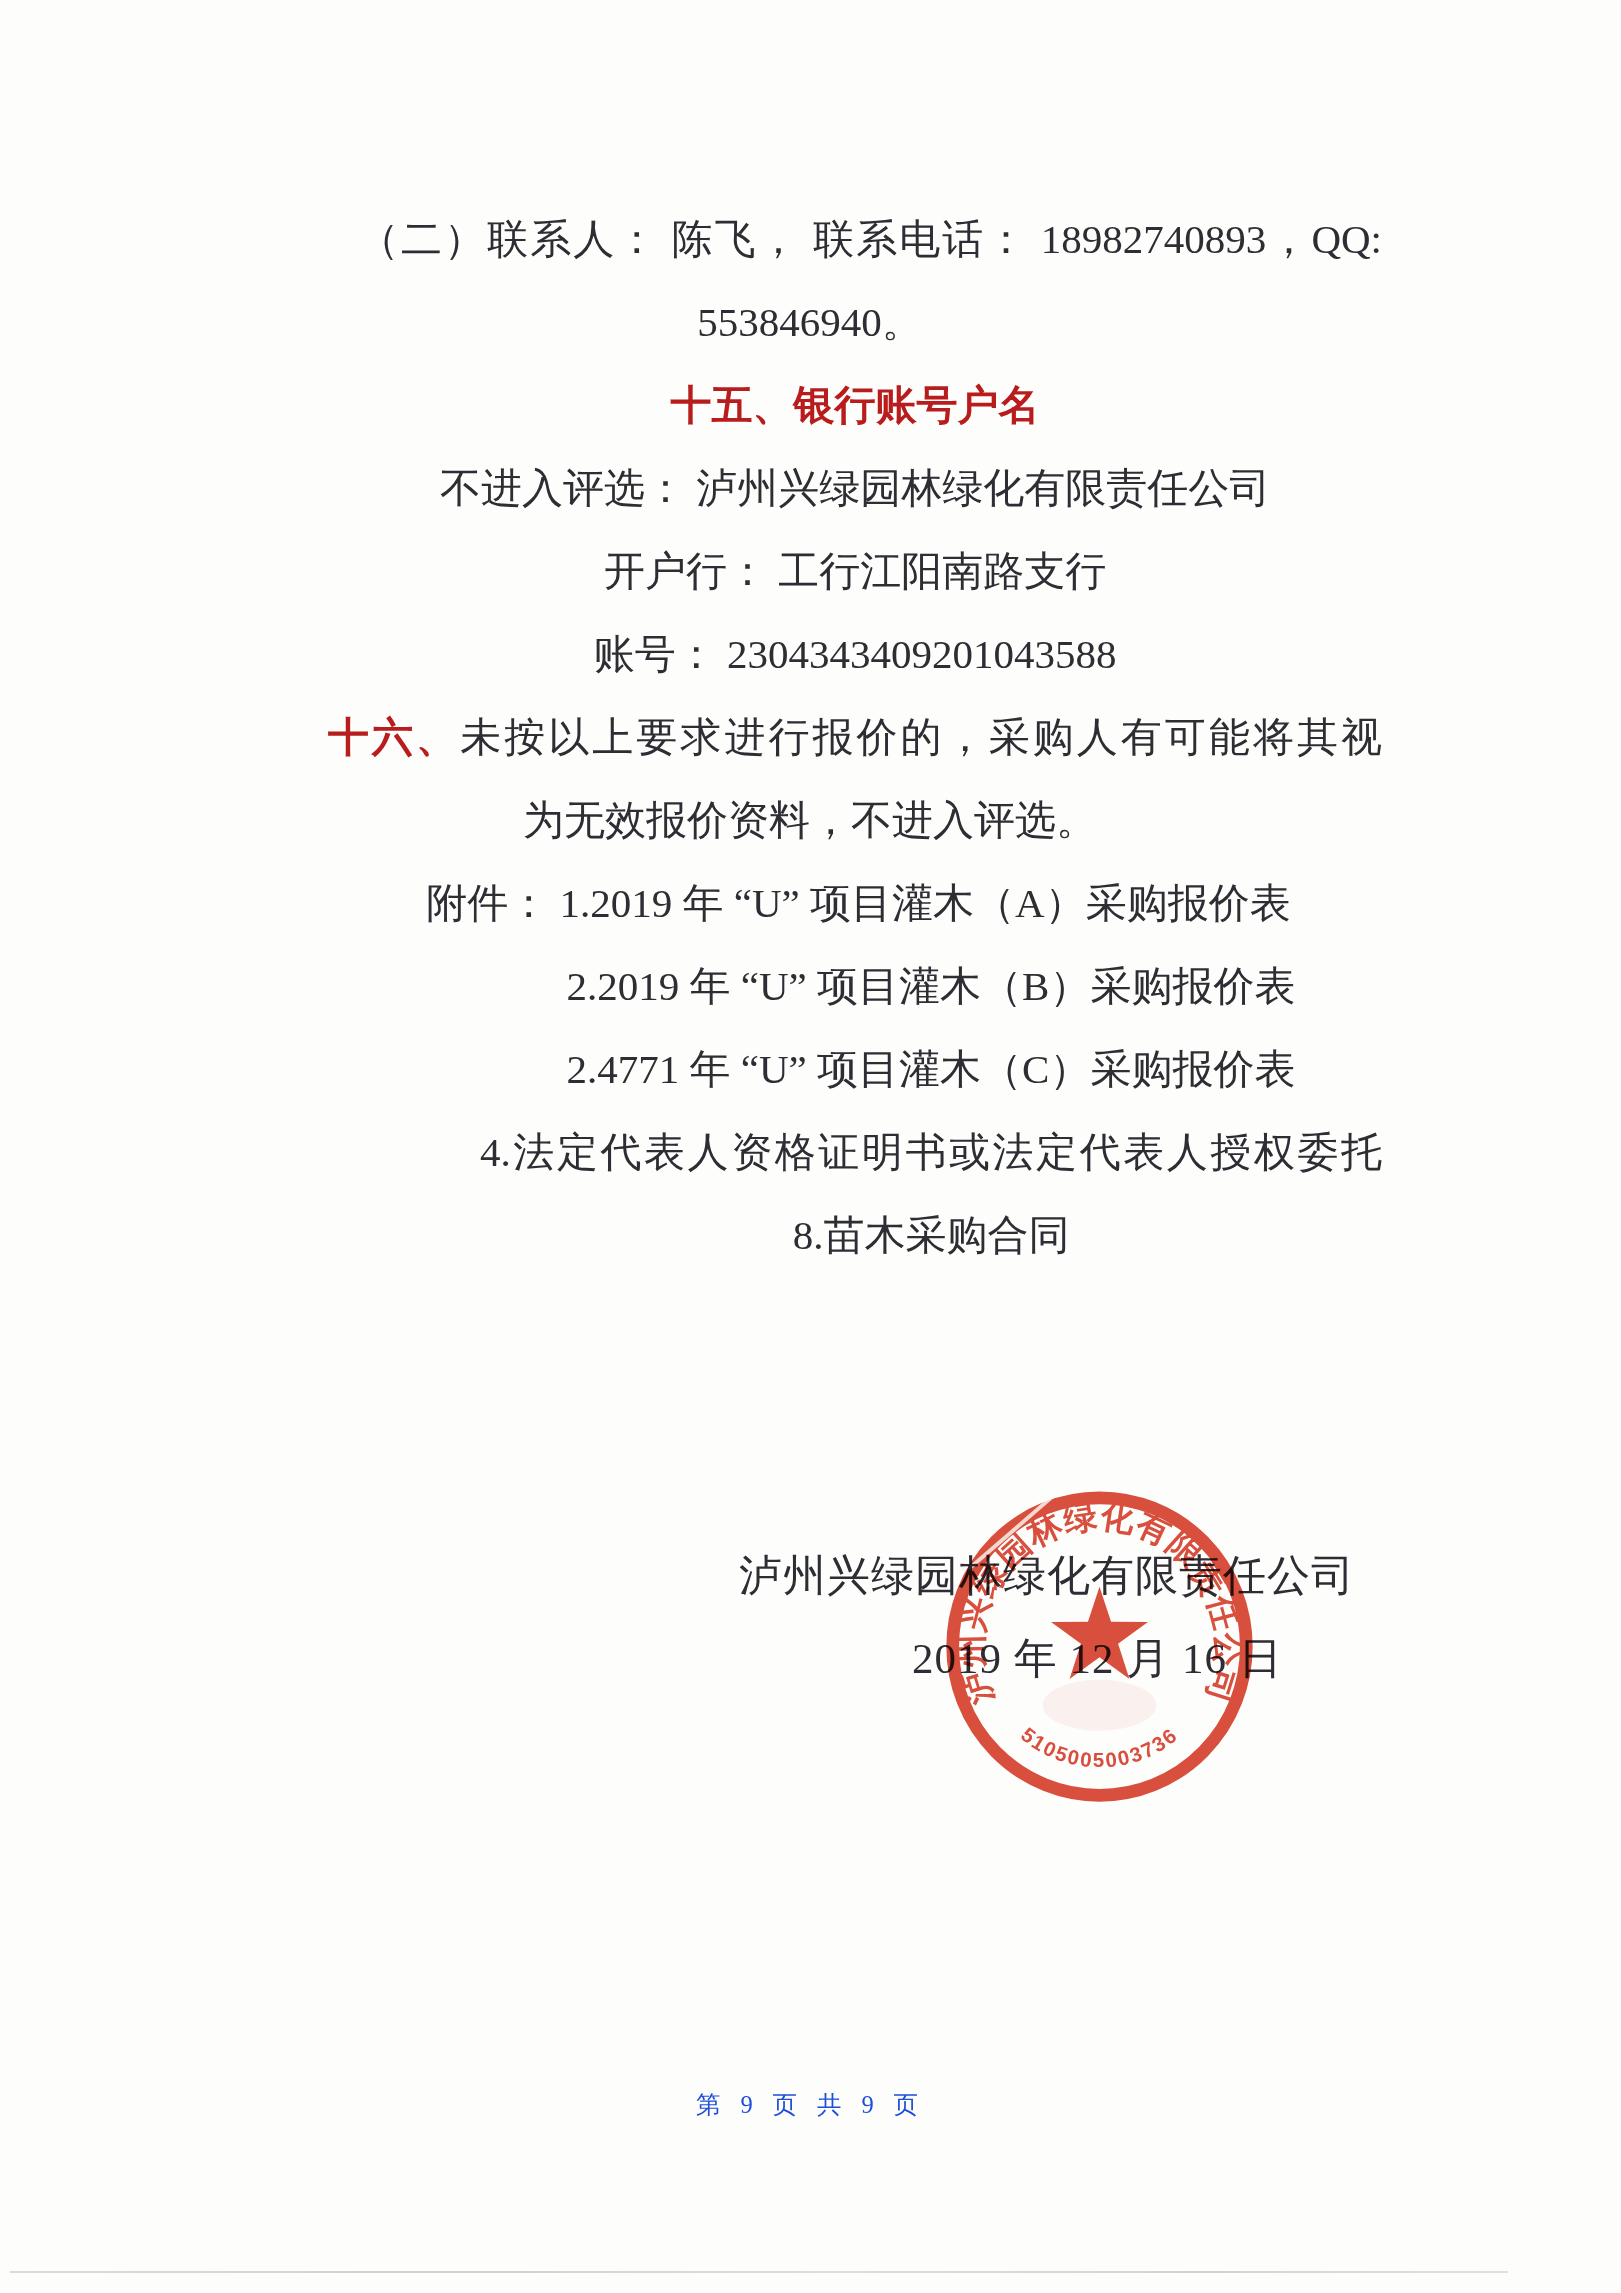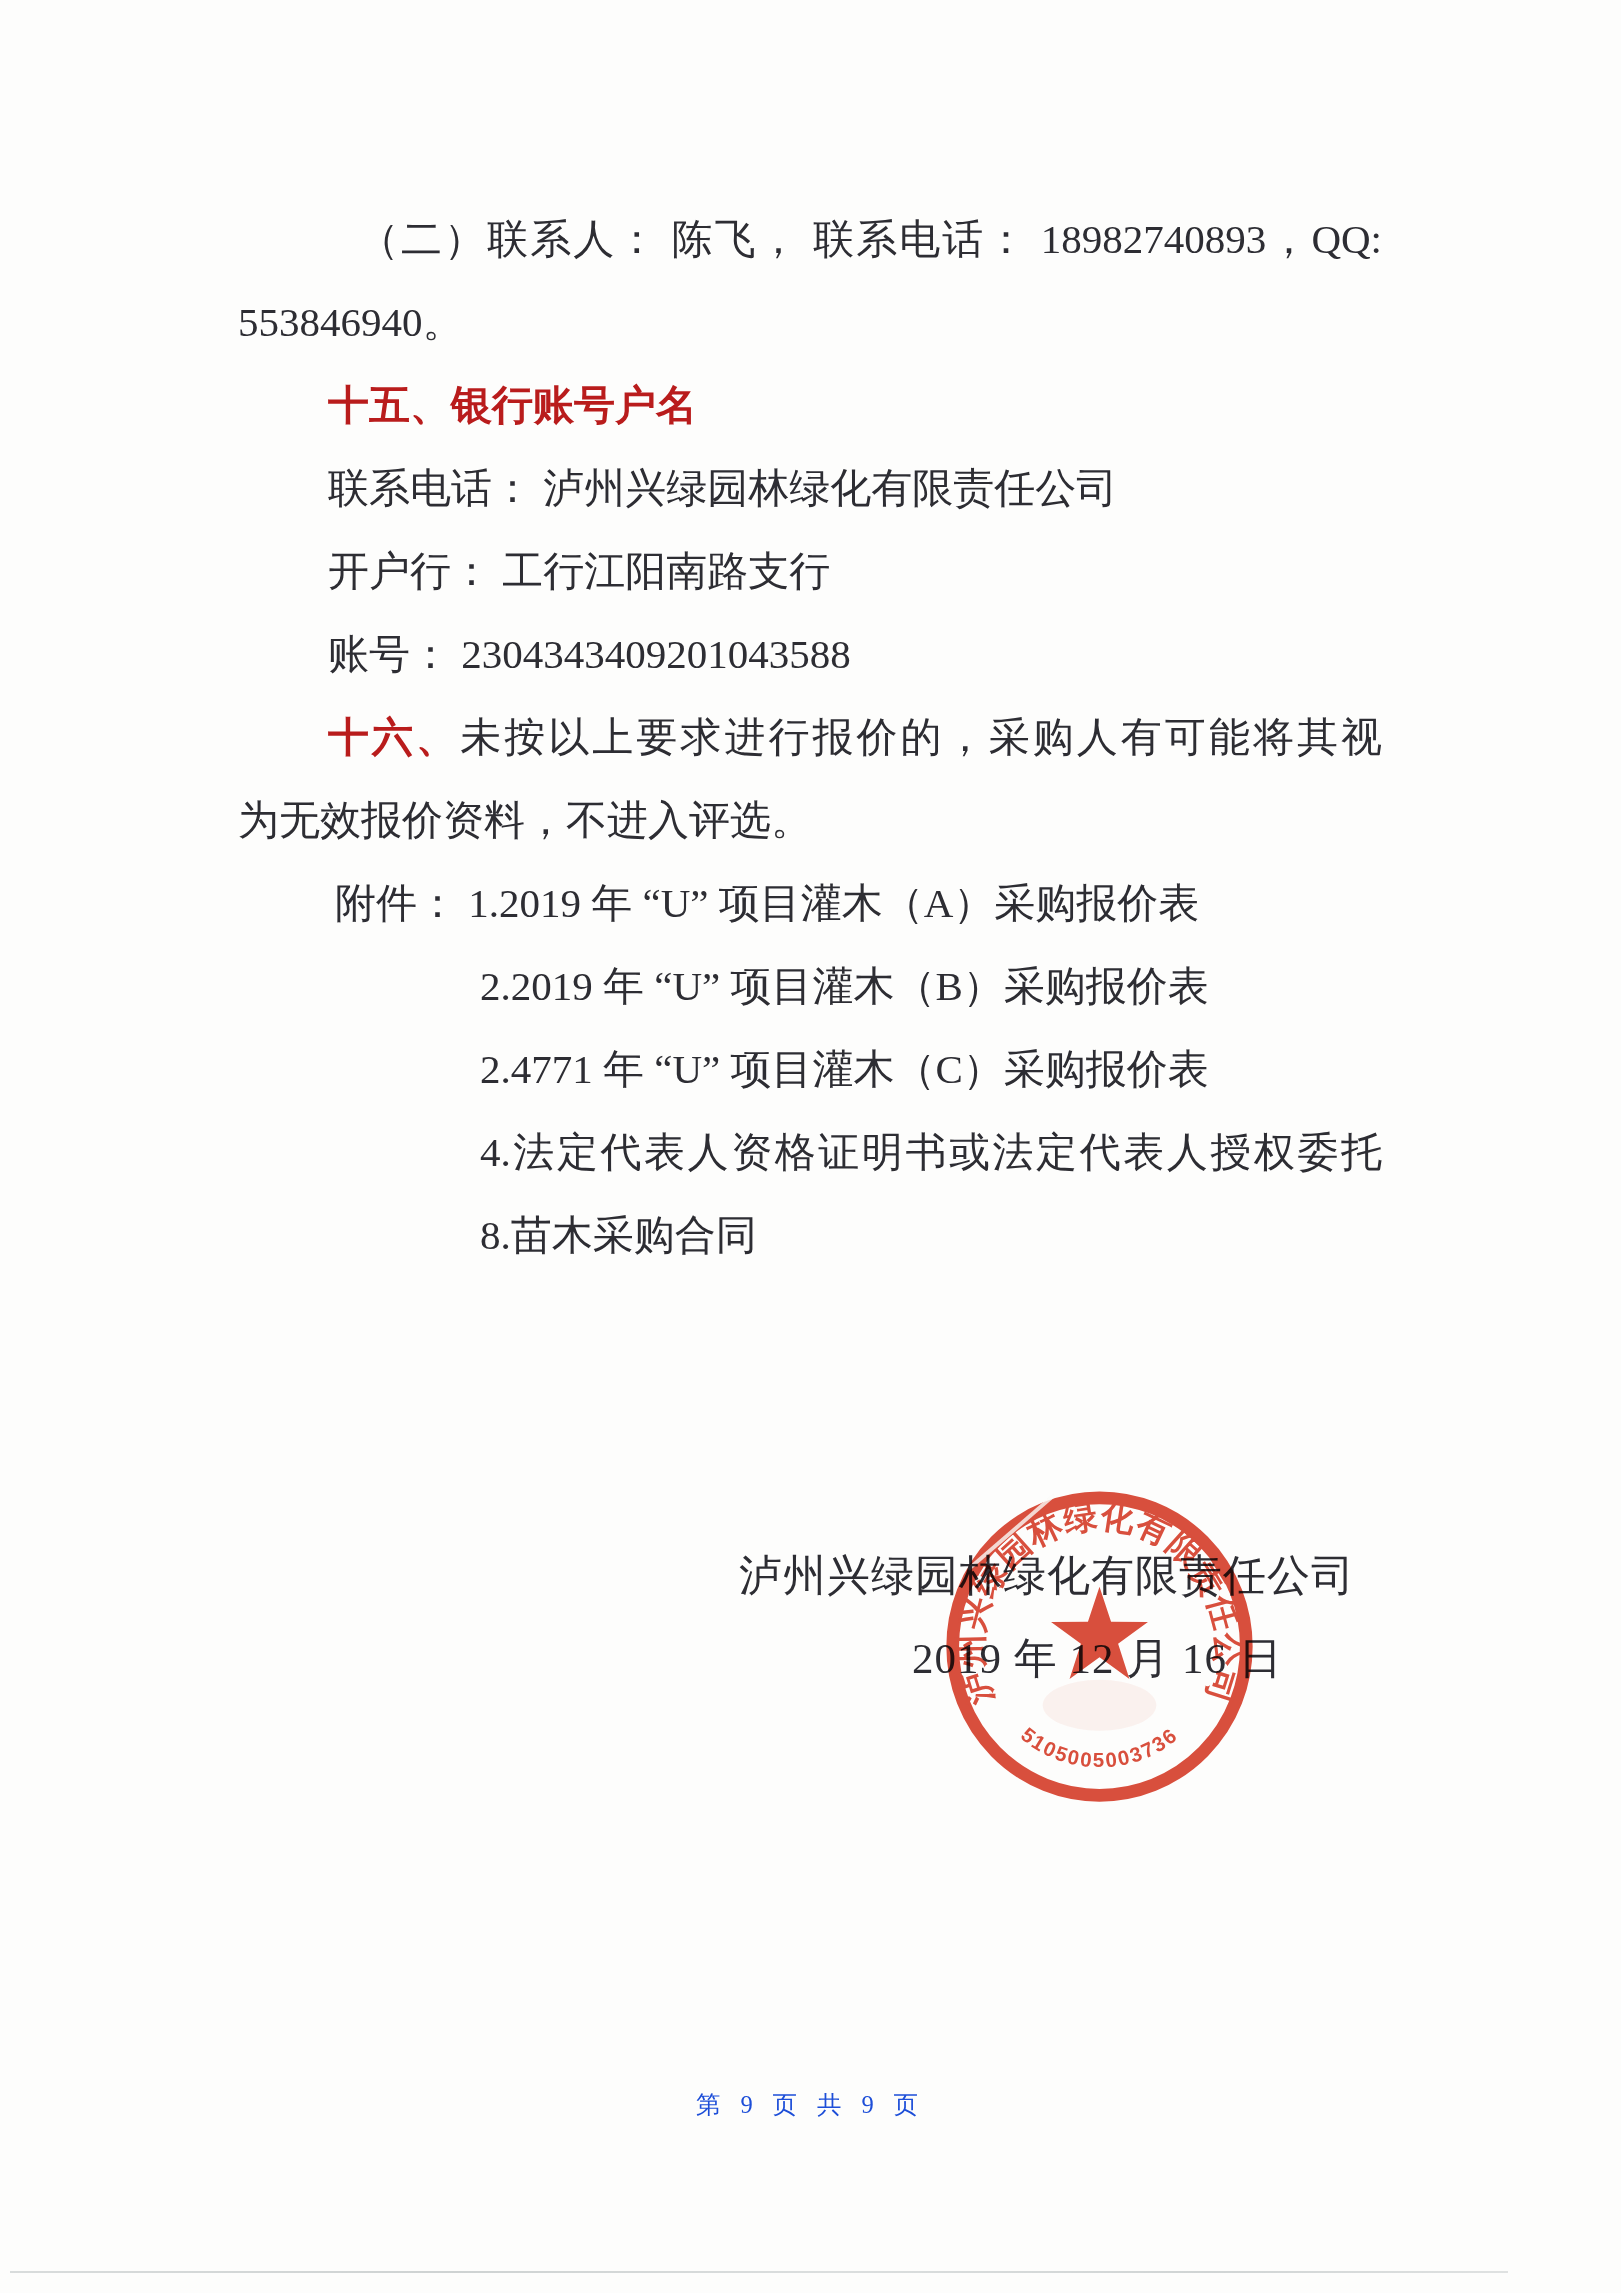--- a/index.html
+++ b/index.html
@@ -12,20 +12,21 @@
     overflow:hidden;
   }
   .body-text{
     position:absolute;
     left:238px;top:198px;width:1144px;
     font-size:41px;
   }
   .ln{
     height:83px;line-height:83px;
     white-space:pre;
+    text-align:center;
   }
   .stretch{
     white-space:normal;
     text-align:justify;
     text-align-last:justify;
   }
   .indent-a{padding-left:120px;}
   .indent-b{padding-left:90px;}
   .indent-c{padding-left:97px;}
   .indent-d{padding-left:242px;}
@@ -61,21 +62,21 @@
 </style>
 </head>
 <body>
 
 <div class="page">
 
   <div class="body-text">
     <div class="ln indent-a stretch">（二）联系人： 陈飞， 联系电话： 18982740893，QQ:</div>
     <div class="ln">553846940。</div>
     <div class="ln indent-b hei">十五、银行账号户名</div>
-    <div class="ln indent-b">联系电话： 泸州兴绿园林绿化有限责任公司</div>
+    <div class="ln indent-b">不进入评选： 泸州兴绿园林绿化有限责任公司</div>
     <div class="ln indent-b">开户行： 工行江阳南路支行</div>
     <div class="ln indent-b">账号： 2304343409201043588</div>
     <div class="ln indent-b stretch"><span class="hei">十六、</span><span>未按以上要求进行报价的，采购人有可能将其视</span></div>
     <div class="ln">为无效报价资料，不进入评选。</div>
     <div class="ln indent-c">附件： 1.2019 年 “U” 项目灌木（A）采购报价表</div>
     <div class="ln indent-d">2.2019 年 “U” 项目灌木（B）采购报价表</div>
     <div class="ln indent-d">2.4771 年 “U” 项目灌木（C）采购报价表</div>
     <div class="ln indent-d stretch">4.法定代表人资格证明书或法定代表人授权委托</div>
     <div class="ln indent-d">8.苗木采购合同</div>
   </div>

